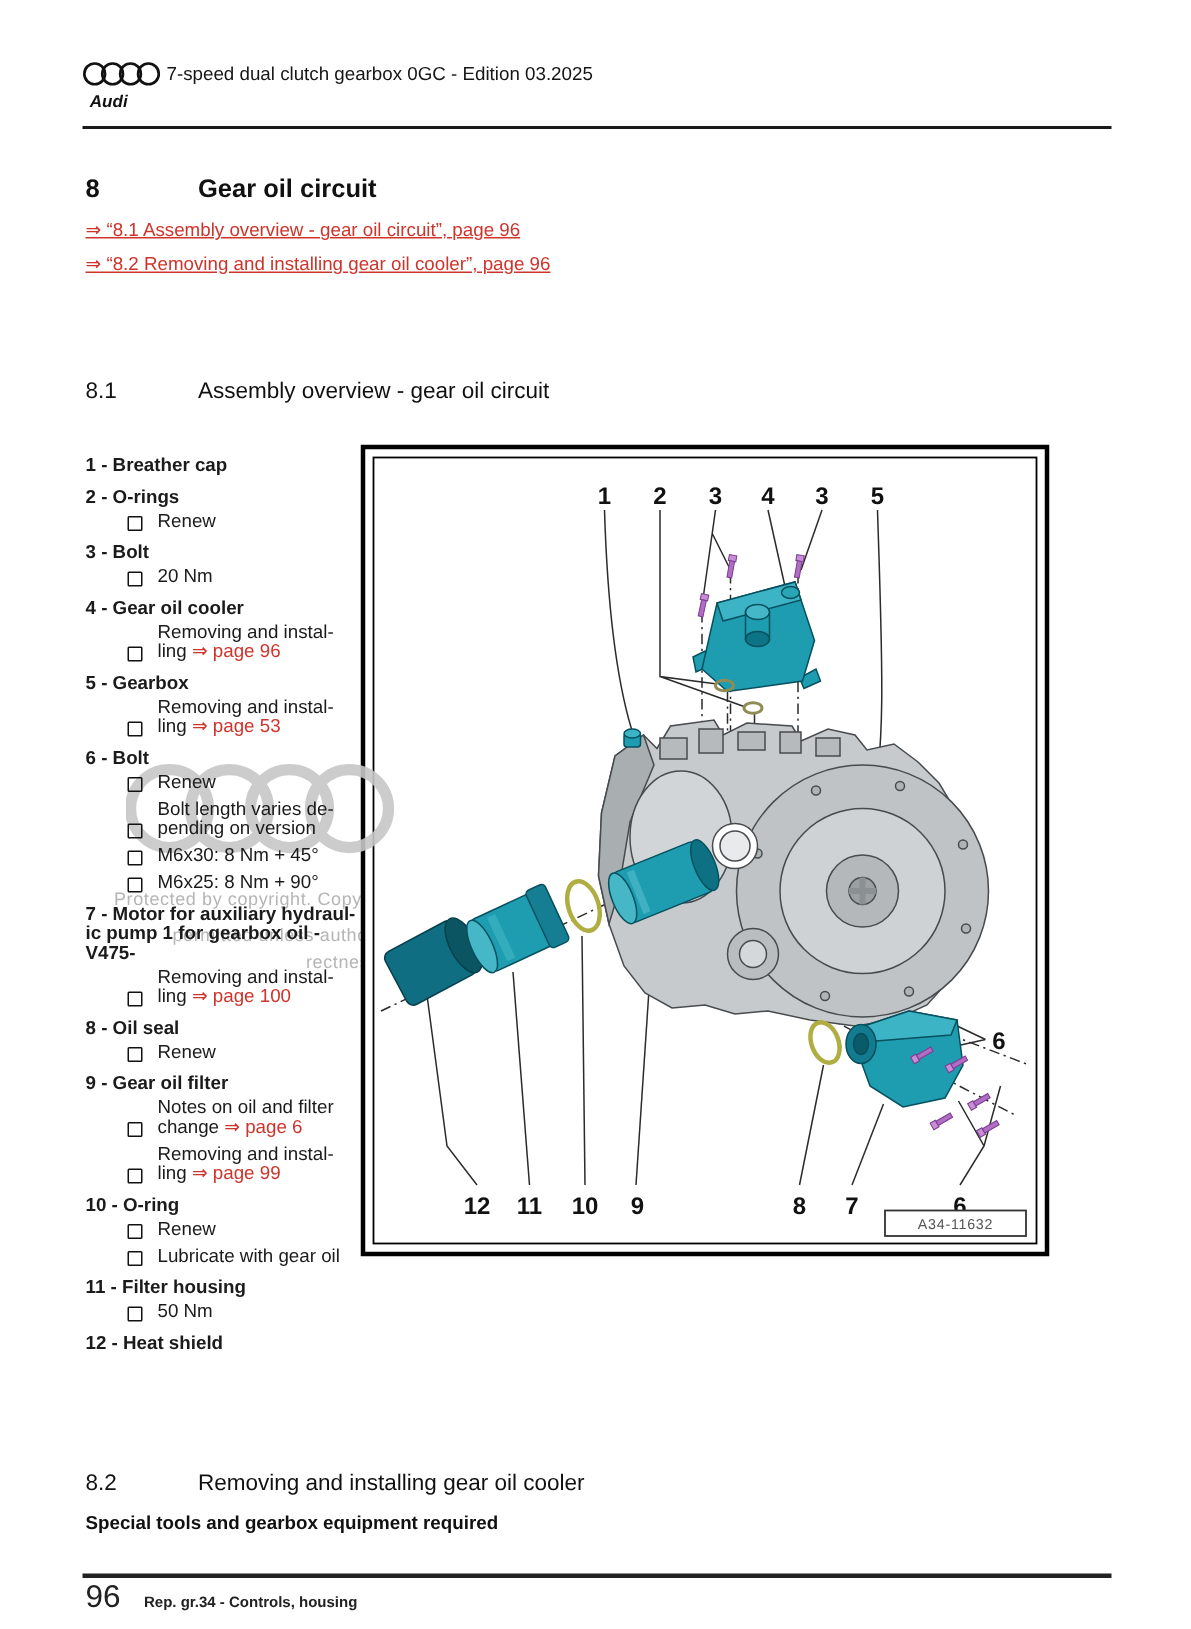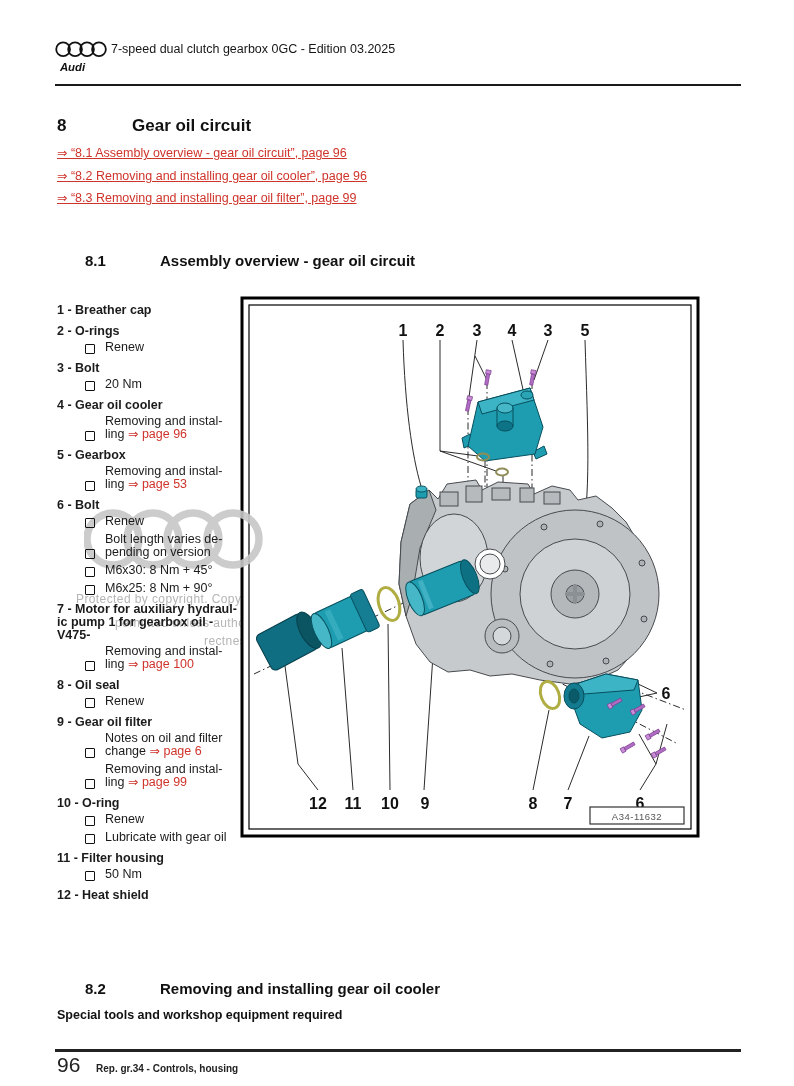--- a/index.html
+++ b/index.html
@@ -12,21 +12,21 @@
   .header{position:absolute;left:55px;top:36px;width:686px;}
   .logo{position:absolute;left:0;top:4px;width:52px;height:38px;}
   .hdr-lines{position:absolute;left:56px;top:4px;line-height:18px;font-size:12.5px;color:#161616;}
   .hdr-rule{position:absolute;left:55px;top:84px;width:686px;height:2px;background:#1a1a1a;}
   
   .h-main{position:absolute;left:57px;top:116px;display:flex;font-size:17px;font-weight:bold;color:#111;}
   .h-num{width:75px;flex:0 0 75px;}
   .toc{position:absolute;left:57px;top:147px;width:620px;}
   .toc a{display:block;margin-bottom:9px;font-size:12.5px;line-height:13.5px;
          color:#cf342b;text-decoration:underline;white-space:pre-line;cursor:pointer;}
-  .h-sub{position:absolute;display:flex;font-size:15px;font-weight:bold;color:#111;margin-left:28px;}
+  .h-sub{position:absolute;display:flex;font-size:15px;font-weight:normal;color:#111;}
   .h81{left:57px;top:252px;}
   .h82{left:57px;top:980px;}
   .special{position:absolute;left:57px;top:1008px;font-size:12.5px;font-weight:bold;color:#111;}
   
   .parts{position:absolute;left:57px;top:296px;width:186px;z-index:4;}
   .part-label{font-size:12.5px;font-weight:bold;line-height:13px;margin:8px 0 3px;white-space:pre-line;}
   .note{display:flex;align-items:flex-end;margin:0 12px 5px;padding-left:16px;}
   .chk{flex:0 0 8px;width:8px;height:8px;border:1.4px solid #111;border-radius:1px;margin:2px 10px 0 0;}
   .note-text{font-size:12.5px;line-height:13px;white-space:pre-line;}
   .plink{color:#cf342b;cursor:pointer;}
@@ -65,21 +65,20 @@
   </div>
   <div class="hdr-rule"></div>
 
   <div class="h-main">
     <span class="h-num">8</span>
     <span>Gear oil circuit</span>
   </div>
   <div class="toc">
     <a>⇒ “8.1 Assembly overview - gear oil circuit”, page 96</a>
     <a>⇒ “8.2 Removing and installing gear oil cooler”, page 96</a>
-    <a>⇒ “8.3 Removing and installing gear oil filter”, page 99</a>
   </div>
 
   <div class="h-sub h81">
     <span class="h-num">8.1</span>
     <span>Assembly overview - gear oil circuit</span>
   </div>
 
   <div class="parts">
       <div class="part">
         <div class="part-label">1 - Breather cap</div>
@@ -366,18 +365,18 @@
     </g>
 
     <rect x="350" y="511" width="94" height="17" fill="#ffffff" stroke="#333" stroke-width="1.2"></rect>
     <text x="397" y="523.5" text-anchor="middle" font-size="9.5" fill="#555" letter-spacing="0.5">A34-11632</text>
   </svg>
 
   <div class="h-sub h82">
     <span class="h-num">8.2</span>
     <span>Removing and installing gear oil cooler</span>
   </div>
-  <div class="special">Special tools and workshop equipment required</div>
+  <div class="special">Special tools and gearbox equipment required</div>
 
   <div class="footer-rule"></div>
   <div class="page-num">96</div>
   <div class="footer-text">Rep. gr.34 - Controls, housing</div>
 </div>
 
 </body></html>

